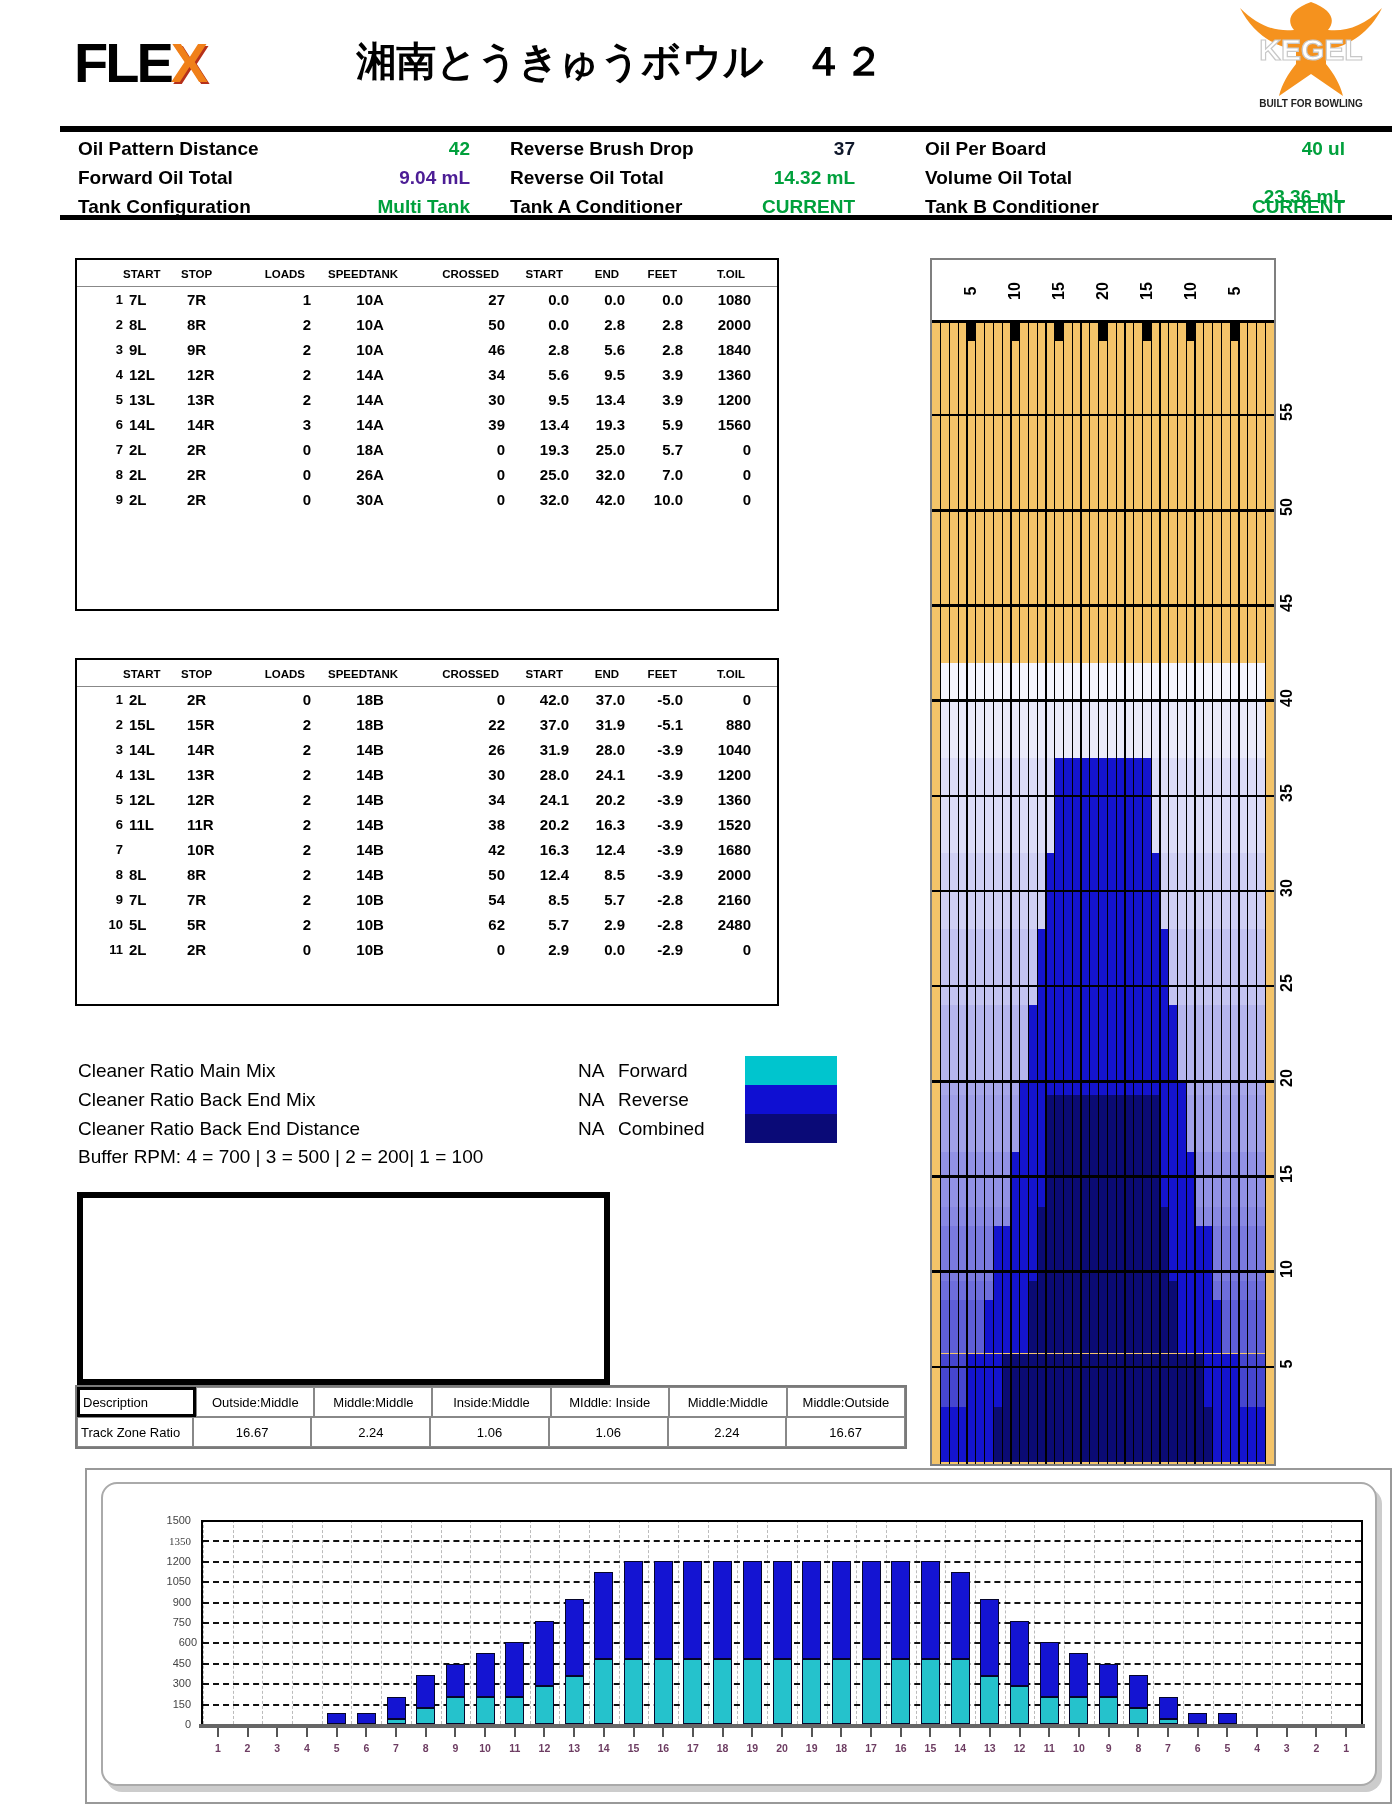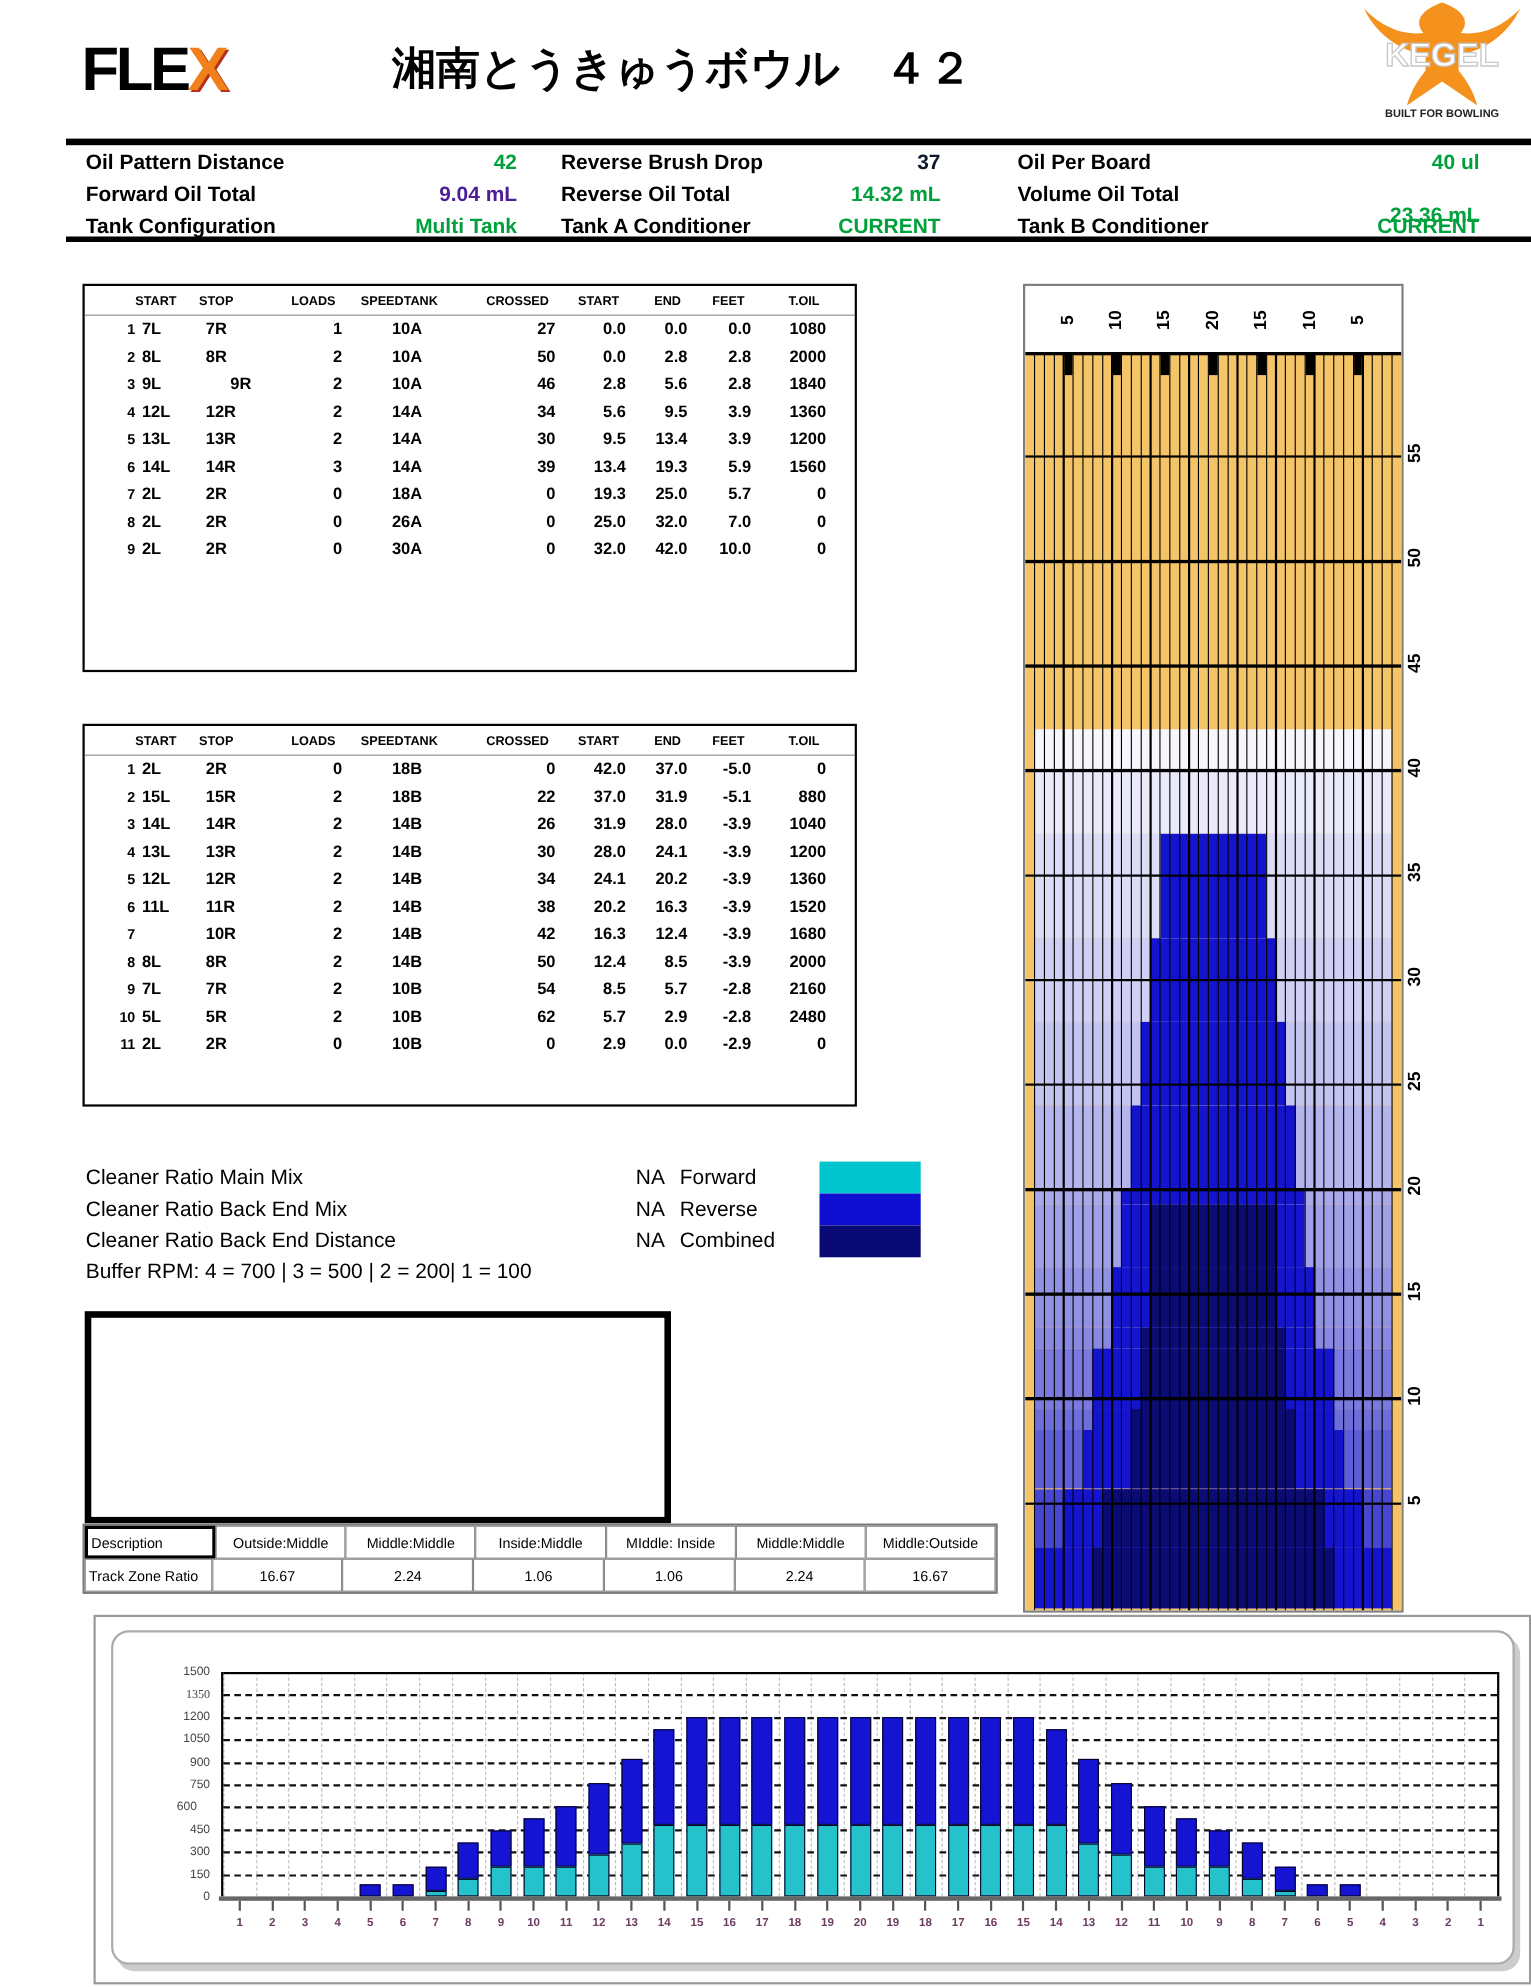--- a/index.html
+++ b/index.html
@@ -144,21 +144,21 @@
         <div class="lt-cell" style="width:48px;text-align:left;">A</div>
         <div class="lt-cell" style="width:84px;text-align:right;">50</div>
         <div class="lt-cell" style="width:64px;text-align:right;">0.0</div>
         <div class="lt-cell" style="width:56px;text-align:right;">2.8</div>
         <div class="lt-cell" style="width:58px;text-align:right;">2.8</div>
         <div class="lt-cell" style="width:68px;text-align:right;">2000</div>
       </div>
       <div class="lt-row" style="padding-left:6px;">
         <div class="lt-cell" style="width:40px;text-align:right;font-size:13px;padding-right:6px;">3</div>
         <div class="lt-cell" style="width:58px;text-align:left;">9L</div>
-        <div class="lt-cell" style="width:64px;text-align:center;">9R</div>
+        <div class="lt-cell" style="width:64px;text-align:left;">9R</div>
         <div class="lt-cell" style="width:60px;text-align:right;">2</div>
         <div class="lt-cell" style="width:62px;text-align:right;">10</div>
         <div class="lt-cell" style="width:48px;text-align:left;">A</div>
         <div class="lt-cell" style="width:84px;text-align:right;">46</div>
         <div class="lt-cell" style="width:64px;text-align:right;">2.8</div>
         <div class="lt-cell" style="width:56px;text-align:right;">5.6</div>
         <div class="lt-cell" style="width:58px;text-align:right;">2.8</div>
         <div class="lt-cell" style="width:68px;text-align:right;">1840</div>
       </div>
       <div class="lt-row" style="padding-left:6px;">
@@ -609,21 +609,21 @@
         <div style="position:absolute;left:1228.3076923076924px;top:36px;width:0px;height:204px;border-left:1px dashed #bbb;"></div>
         <div style="position:absolute;left:1258px;top:36px;width:0px;height:204px;border-left:1px dashed #bbb;"></div>
         <div class="ylab" style="left:44px;top:234px;">0</div>
         <div style="position:absolute;left:100px;top:219.6px;width:1158px;height:0px;border-top:2px dashed #111;"></div>
         <div class="ylab" style="left:44px;top:213.6px;">150</div>
         <div style="position:absolute;left:100px;top:199.2px;width:1158px;height:0px;border-top:2px dashed #111;"></div>
         <div class="ylab" style="left:44px;top:193.2px;">300</div>
         <div style="position:absolute;left:100px;top:178.8px;width:1158px;height:0px;border-top:2px dashed #111;"></div>
         <div class="ylab" style="left:44px;top:172.8px;">450</div>
         <div style="position:absolute;left:100px;top:158.39999999999998px;width:1158px;height:0px;border-top:2px dashed #111;"></div>
-        <div class="ylab" style="left:32px;top:152.39999999999998px;">600</div>
+        <div class="ylab" style="left:50px;top:152.39999999999998px;">600</div>
         <div style="position:absolute;left:100px;top:138px;width:1158px;height:0px;border-top:2px dashed #111;"></div>
         <div class="ylab" style="left:44px;top:132px;">750</div>
         <div style="position:absolute;left:100px;top:117.6px;width:1158px;height:0px;border-top:2px dashed #111;"></div>
         <div class="ylab" style="left:44px;top:111.6px;">900</div>
         <div style="position:absolute;left:100px;top:97.19999999999999px;width:1158px;height:0px;border-top:2px dashed #111;"></div>
         <div class="ylab" style="left:44px;top:91.19999999999999px;">1050</div>
         <div style="position:absolute;left:100px;top:76.79999999999998px;width:1158px;height:0px;border-top:2px dashed #111;"></div>
         <div class="ylab" style="left:44px;top:70.79999999999998px;">1200</div>
         <div style="position:absolute;left:100px;top:56.39999999999998px;width:1158px;height:0px;border-top:2px dashed #111;"></div>
         <div class="ylab" style="left:44px;top:51px;font-family:Liberation Serif, serif;">1350</div>

